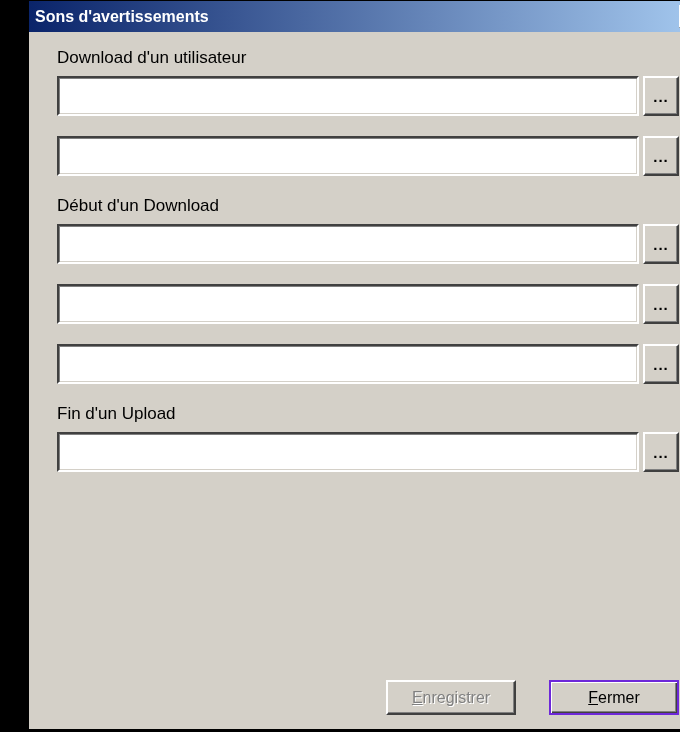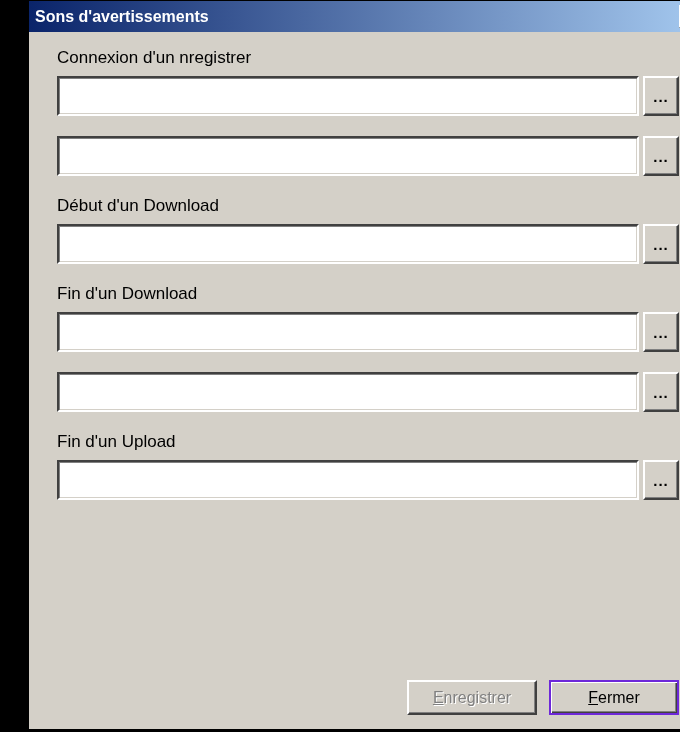--- a/index.html
+++ b/index.html
@@ -95,21 +95,21 @@
     font-size: 15px;
     font-weight: bold;
     letter-spacing: 1px;
     color: #000;
   }
   .button-row {
     position: absolute;
     bottom: 14px;
     right: 28px;
     display: flex;
-    gap: 12px;
+    gap: 33px;
     padding-left: 7px;
   }
   .btn {
     width: 130px;
     height: 35px;
     background: #d4d0c8;
     border-top: 2px solid #fff;
     border-left: 2px solid #fff;
     border-right: 2px solid #404040;
     border-bottom: 2px solid #404040;
@@ -142,21 +142,21 @@
     <div class="close-btn">
       <svg width="13" height="12" viewBox="0 0 13 12">
         <path d="M1 1 L11 11 M11 1 L1 11" stroke="#000" stroke-width="2.2"></path>
       </svg>
     </div>
   </div>
 
   <div class="content">
 
     <div class="field-group">
-      <span class="field-label">Connexion d'un nregistrer</span>
+      <span class="field-label">Download d'un utilisateur</span>
       <div class="field-row">
         <input type="text" class="text-input" value="" style="">
         <div class="browse-btn">...</div>
       </div>
     </div>
 
     <div class="field-group">
       <div class="field-row">
         <input type="text" class="text-input" value="" style="">
         <div class="browse-btn">...</div>
@@ -165,21 +165,20 @@
 
     <div class="field-group">
       <span class="field-label">Début d'un Download</span>
       <div class="field-row">
         <input type="text" class="text-input" value="" style="">
         <div class="browse-btn">...</div>
       </div>
     </div>
 
     <div class="field-group">
-      <span class="field-label">Fin d'un Download</span>
       <div class="field-row">
         <input type="text" class="text-input" value="" style="">
         <div class="browse-btn">...</div>
       </div>
     </div>
 
     <div class="field-group">
       <div class="field-row">
         <input type="text" class="text-input" value="" style="">
         <div class="browse-btn">...</div>

